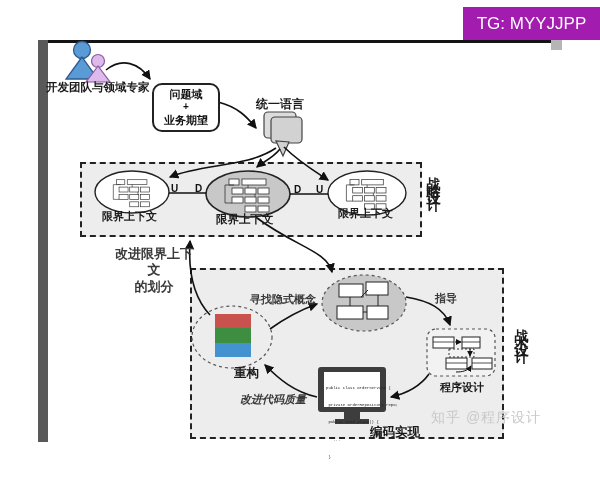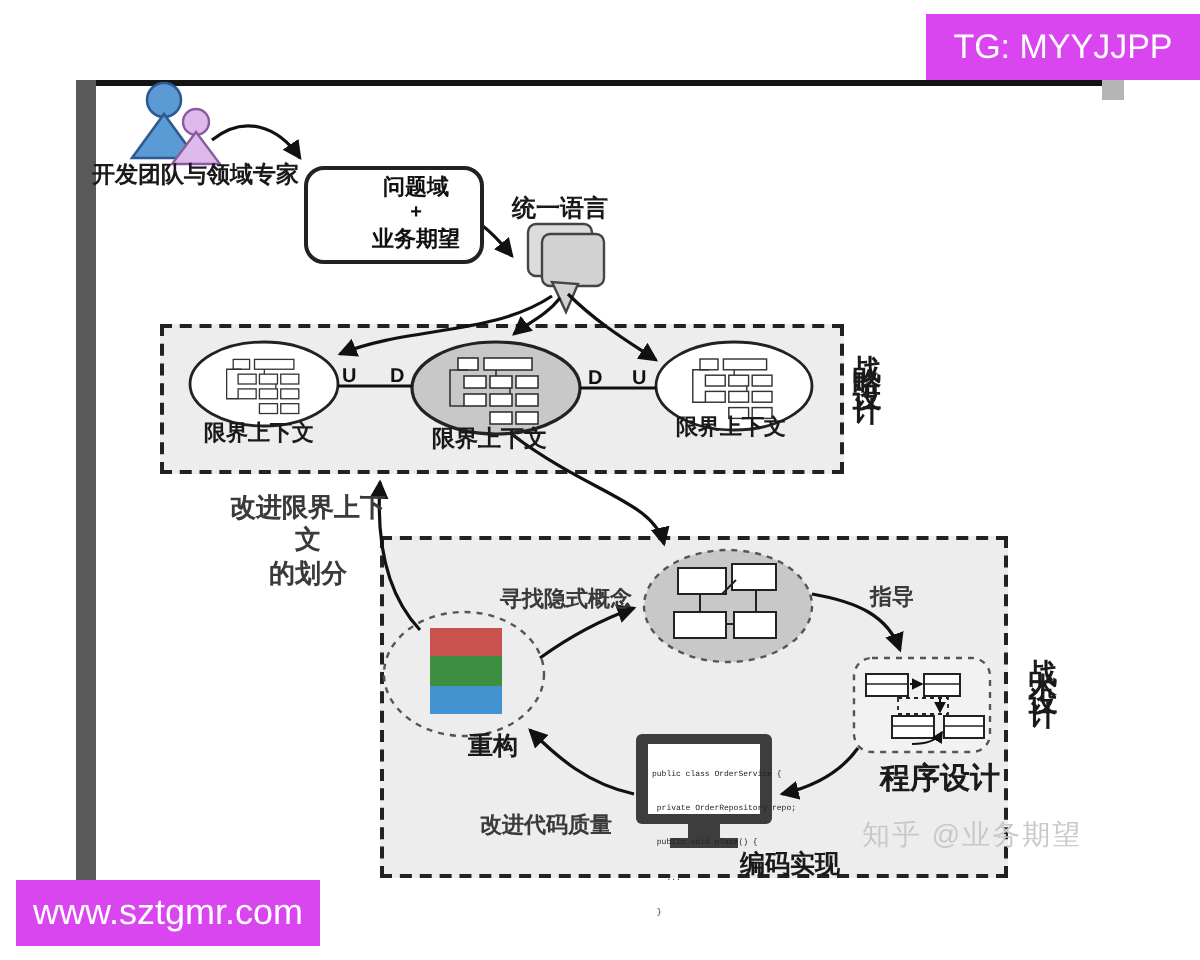--- a/index.html
+++ b/index.html
@@ -1,49 +1,46 @@
 <!DOCTYPE html>
 <html><head>
 <meta charset="utf-8">
 <style>
   html,body{margin:0;padding:0;background:#fff;}
   #canvas{position:relative;width:600px;height:480px;background:#ffffff;overflow:hidden;
           font-family:"Liberation Sans","DejaVu Sans",sans-serif;color:#111;}
   .abs{position:absolute;}
-  .banner{background:#d946ef;color:#fff;display:flex;align-items:center;justify-content:center;text-align:center;}
+  .banner{background:#a21caf;color:#fff;display:flex;align-items:center;justify-content:center;text-align:center;}
   .panel{border:2px dashed #222;background:#ededed;}
   .lbl{position:absolute;font-weight:bold;color:#1a1a1a;white-space:nowrap;}
   .lbl-soft{position:absolute;font-weight:600;color:#3a3a3a;white-space:nowrap;}
   .vert{writing-mode:vertical-lr;text-orientation:upright;letter-spacing:7px;
         font-weight:bold;font-size:14px;color:#1a1a1a;}
   .udlbl{position:absolute;font-weight:bold;font-size:10px;color:#111;}
   #problem-box{border:2px solid #222;border-radius:10px;background:#fff;
     display:flex;flex-direction:column;align-items:center;justify-content:center;
-    font-weight:bold;font-size:11px;line-height:1.25;text-align:center;padding-left:22px;}
+    font-weight:bold;font-size:11px;line-height:1.25;text-align:center;}
   #problem-box .plus{font-size:10px;font-weight:bold;}
   .codebox{font-family:"Liberation Mono","DejaVu Sans Mono",monospace;font-size:4px;
     line-height:1.45;color:#222;white-space:pre;}
   .wm{position:absolute;color:#c9c9c9;font-size:14px;letter-spacing:1px;white-space:nowrap;}
   svg{position:absolute;left:0;top:0;}
   .z1{z-index:1}.z2{z-index:2}.z3{z-index:3}
 </style>
 </head>
 <body>
 
 <div id="canvas">
 
   <div class="abs z1" style="left:40px;top:40px;width:513px;height:3px;background:#141414;"></div>
   <div class="abs z1" style="left:38px;top:40px;width:10px;height:402px;background:#595959;"></div>
   <div class="abs z1" style="left:551px;top:40px;width:11px;height:10px;background:#b5b5b5;"></div>
 
   <div class="abs banner z3" style="left:463px;top:7px;width:137px;height:33px;font-size:17px;">
     <span>TG: MYYJJPP</span>
-  </div>
-  <div class="abs banner z3" style="left:8px;top:440px;width:152px;height:33px;font-size:18px;">
-    <span>www.sztgmr.com</span>
   </div>
 
   <div class="abs panel z1" style="left:80px;top:162px;width:338px;height:71px;"></div>
   <div class="abs panel z1" style="left:190px;top:268px;width:310px;height:167px;"></div>
 
   <svg class="z2" width="600" height="480" viewBox="0 0 600 480">
     <defs>
       <marker id="ah" markerWidth="8" markerHeight="8" refX="5.2" refY="3" orient="auto">
         <path d="M0,0 L6,3 L0,6 Z" fill="#111"></path>
       </marker>
@@ -172,27 +169,27 @@
   <div class="abs vert z3" style="left:513px;top:318px;height:76px;">战术设计</div>
 
   <div class="lbl-soft z3" style="left:112px;top:246px;width:84px;font-size:13px;text-align:center;white-space:normal;line-height:1.25;">
     <span>改进限界上下文</span><br>
     <span>的划分</span>
   </div>
 
   <div class="lbl z3" style="left:250px;top:292px;font-size:11px;color:#3a3a3a;">寻找隐式概念</div>
   <div class="lbl z3" style="left:435px;top:291px;font-size:11px;color:#3a3a3a;">指导</div>
   <div class="lbl z3" style="left:234px;top:365px;font-size:12.5px;">重构</div>
-  <div class="lbl-soft z3" style="left:240px;top:405px;font-size:11px;">改进代码质量</div>
-  <div class="lbl z3" style="left:440px;top:380px;font-size:15px;font-family:Liberation Mono, monospace;">程序设计</div>
+  <div class="lbl-soft z3" style="left:240px;top:392px;font-size:11px;font-style:italic;">改进代码质量</div>
+  <div class="lbl z3" style="left:440px;top:380px;font-size:11px;font-family:Liberation Mono, monospace;">程序设计</div>
   <div class="lbl z3" style="left:330px;top:424px;font-size:12.5px;margin-left:40px;">编码实现</div>
 
   <div class="abs codebox z3" style="left:326px;top:374px;">
     <div>public class OrderService {</div>
     <div> private OrderRepository repo;</div>
     <div> public void place() {</div>
     <div>   ...</div>
     <div> }</div>
   </div>
 
-  <div class="wm z3" style="left:431px;top:409px;">知乎 @业务期望</div>
+  <div class="wm z3" style="left:431px;top:409px;">知乎 @程序设计</div>
 
 </div>
 
 </body></html>

